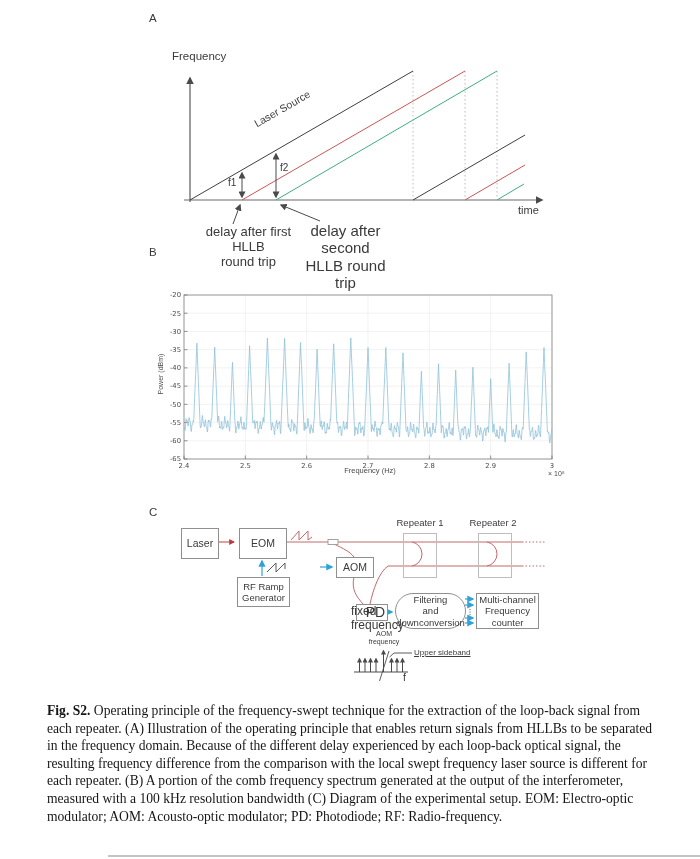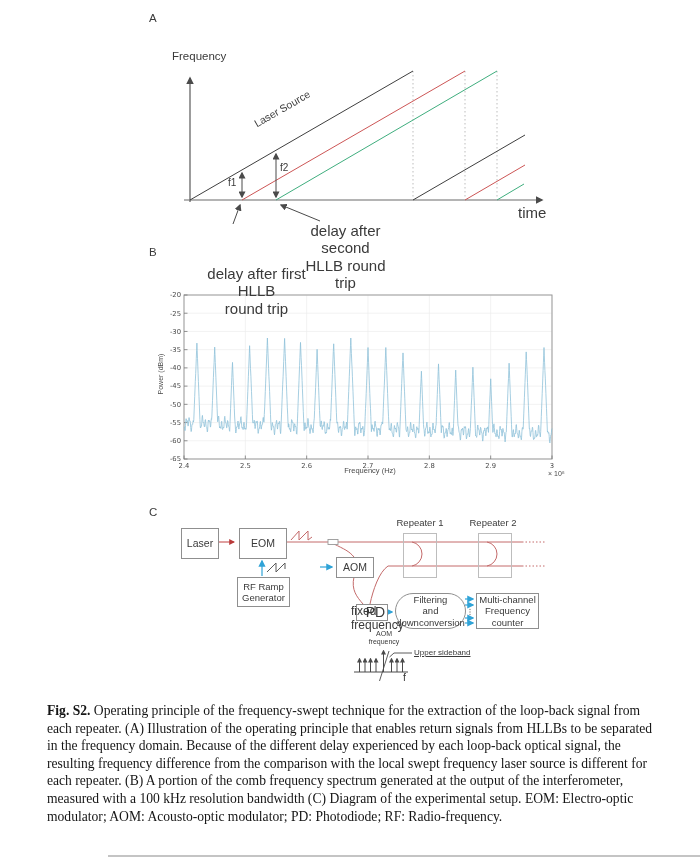--- a/index.html
+++ b/index.html
@@ -161,22 +161,22 @@
       <line x1="379.5" y1="681" x2="389" y2="651" stroke="#4a4a4a" stroke-width="0.9"></line>
       <polyline points="389.5,657 394,653 412,653" fill="none" stroke="#4a4a4a" stroke-width="0.9"></polyline>
     </g>
   </svg>
 
   <div class="lbl panel-label" style="left:149px;top:12px;">A</div>
   <div class="lbl" style="left:172px;top:50px;font-size:11.5px;">Frequency</div>
   <div class="lbl" style="left:255px;top:118px;font-size:10.5px;transform:rotate(-30deg);transform-origin:left center;">Laser Source</div>
   <div class="lbl" style="left:228px;top:177px;font-size:10px;">f1</div>
   <div class="lbl" style="left:280px;top:162px;font-size:10px;">f2</div>
-  <div class="lbl" style="left:518px;top:204px;font-size:15px;text-align:center;">time</div>
-  <div class="lbl pre center" style="left:199px;top:225px;width:115px;font-size:15px;margin-top:40px;">delay after first HLLB
+  <div class="lbl" style="left:518px;top:204px;font-size:11px;text-align:center;">time</div>
+  <div class="lbl pre center" style="left:191px;top:225px;width:115px;font-size:13px;">delay after first HLLB
 round trip</div>
   <div class="lbl pre center" style="left:293px;top:222px;width:105px;font-size:15px;">delay after second
 HLLB round trip</div>
 
   <div class="lbl panel-label" style="left:149px;top:246px;">B</div>
   <div class="lbl rot-left" style="left:126px;top:370px;width:70px;font-size:7px;color:#4a4a4a;text-align:center;">Power (dBm)</div>
   <div class="lbl center" style="left:328px;top:467px;width:84px;font-size:7.5px;color:#4a4a4a;">Frequency (Hz)</div>
   <div class="lbl" style="left:548px;top:470px;font-size:7px;color:#4a4a4a;">× 10⁸</div>
 
   <div class="lbl panel-label" style="left:149px;top:506px;">C</div>

